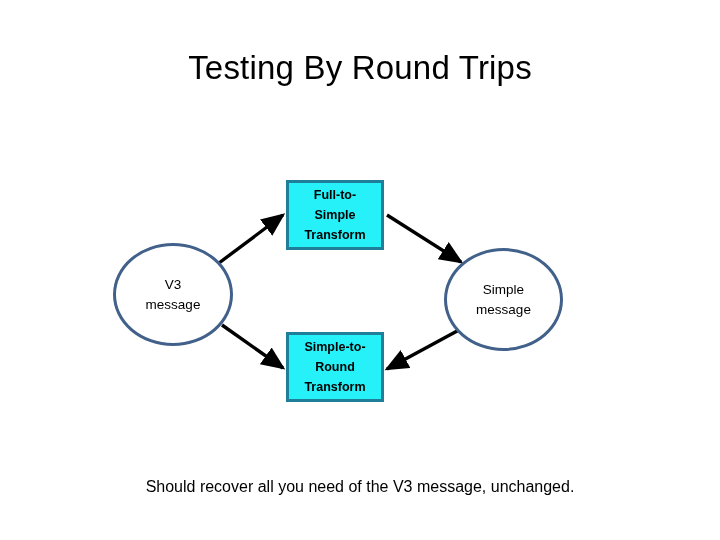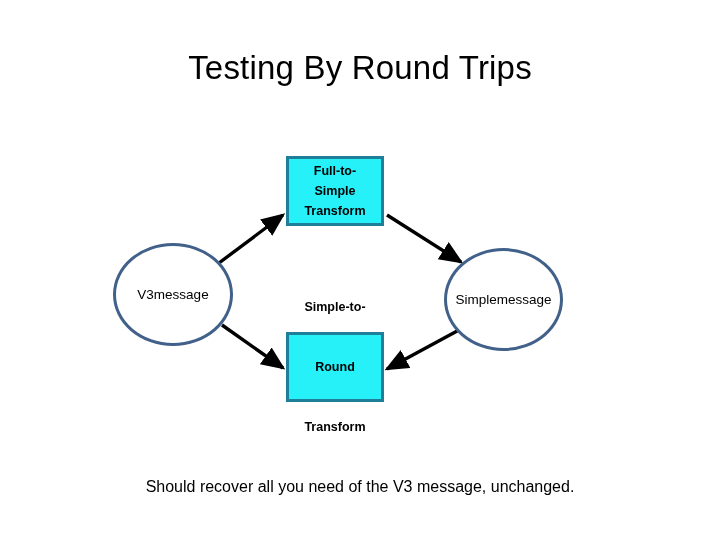--- a/index.html
+++ b/index.html
@@ -41,21 +41,21 @@
   .diagram svg {
     display: block;
   }
   .node-circle {
     position: absolute;
     border: 3px solid #41618a;
     border-radius: 50%;
     background: #ffffff;
     box-sizing: border-box;
     display: flex;
-    flex-direction: row;
+    flex-direction: column;
     align-items: center;
     justify-content: center;
     font-size: 13.5px;
     color: #000000;
     line-height: 20px;
     text-align: center;
   }
   #circle-v3 {
     left: 113px;
     top: 243px;
@@ -78,30 +78,29 @@
     align-items: center;
     justify-content: center;
     font-size: 12.5px;
     color: #000000;
     line-height: 20px;
     text-align: center;
     font-weight: bold;
   }
   #box-full-to-simple {
     left: 286px;
-    top: 156px;
+    top: 180px;
     width: 98px;
     height: 70px;
   }
   #box-simple-to-full {
     left: 286px;
     top: 332px;
     width: 98px;
     height: 70px;
-    gap: 40px;
   }
   .node-line {
     display: block;
   }
   .caption {
     position: absolute;
     left: 0;
     top: 474px;
     width: 720px;
     text-align: center;

